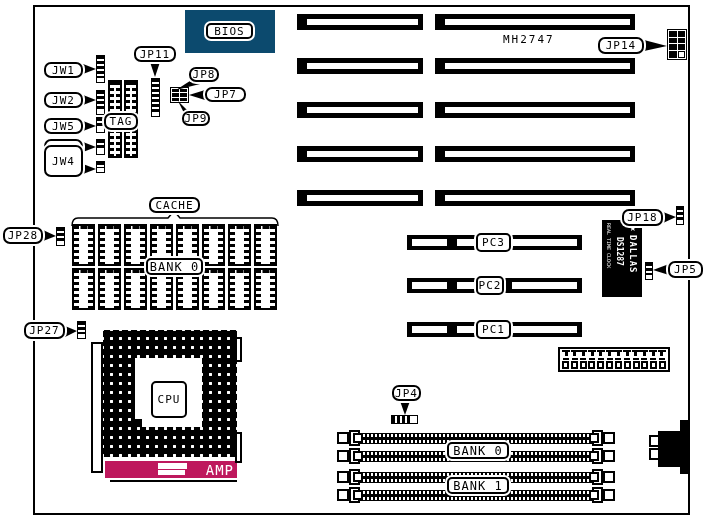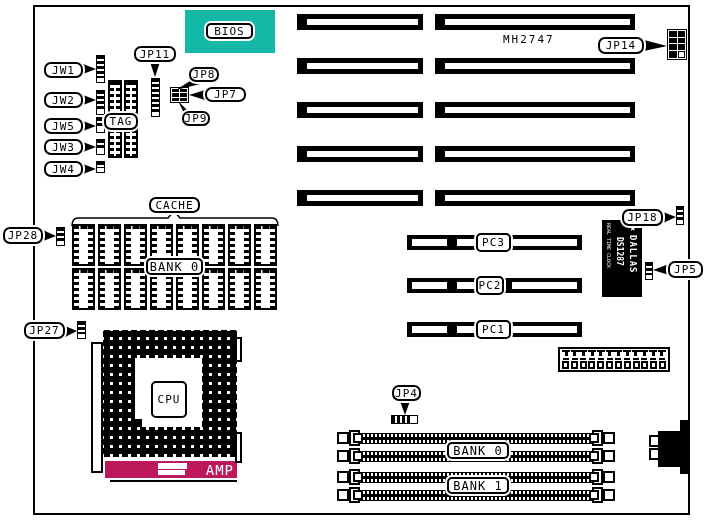--- a/index.html
+++ b/index.html
@@ -52,21 +52,21 @@
   .mh { position:absolute; left:503px; top:33px; font-size:11px; letter-spacing:2px; }
 
   
   .conn-grid { position:absolute; background:#fff; border:1px solid #000; display:grid; gap:1px; padding:1px; z-index:2; }
   .conn-grid .cell { background:#000; }
   .jp14c { left:667px; top:29px; width:20px; height:31px; grid-template-columns:1fr 1fr; }
   .jp14c .cell:last-child { background:#fff; border:1px solid #000; }
   .jp8c { left:170px; top:87px; width:19px; height:16px; grid-template-columns:1fr 1fr; }
 
   
-  .bios { position:absolute; left:185px; top:10px; width:90px; height:43px; background:#14b8a6; }
+  .bios { position:absolute; left:185px; top:10px; width:90px; height:43px; background:#0c4a6e; }
   .kbd { position:absolute; left:642px; top:80px; width:45px; height:127px; background:#000; }
   .kbd-dash { position:absolute; right:4px; top:4px; bottom:4px; width:0; border-left:2px dashed #fff; }
 
   
   .chip {
     position:relative; background-color:#fff; border:2px solid #000;
     background-image: repeating-linear-gradient(180deg,#000 0 3px,#fff 3px 6px),
                       repeating-linear-gradient(180deg,#000 0 3px,#fff 3px 6px);
     background-size: 5px 100%, 5px 100%;
     background-position: left top, right top;
@@ -177,21 +177,21 @@
 
 
   <div class="callout" style="left:44px;top:62px;width:39px;height:16px;">JW1</div>
   <div class="jmp" style="left:96px;top:55px;width:9px;height:28px;"></div>
   <div class="callout" style="left:44px;top:92px;width:39px;height:16px;">JW2</div>
   <div class="jmp" style="left:96px;top:90px;width:9px;height:25px;"></div>
   <div class="callout" style="left:44px;top:118px;width:39px;height:16px;">JW5</div>
   <div class="jmp" style="left:96px;top:117px;width:9px;height:16px;"></div>
   <div class="callout" style="left:44px;top:139px;width:39px;height:16px;">JW3</div>
   <div class="jmp" style="left:96px;top:139px;width:9px;height:16px;"></div>
-  <div class="callout" style="left:44px;top:161px;width:39px;height:16px;">JW4</div>
+  <div class="callout" style="left:44px;top:145px;width:39px;height:32px;">JW4</div>
   <div class="jmp" style="left:96px;top:161px;width:9px;height:12px;"></div>
 
   <div class="chip tagchip" style="left:108px;top:80px;"></div>
   <div class="chip tagchip" style="left:124px;top:80px;"></div>
   <div class="callout" style="left:104px;top:113px;width:34px;height:17px;">TAG</div>
 
   <div class="callout" style="left:134px;top:46px;width:42px;height:16px;">JP11</div>
   <div class="jmp" style="left:151px;top:78px;width:9px;height:39px;"></div>
   <div class="callout" style="left:189px;top:67px;width:30px;height:15px;">JP8</div>
   <div class="callout" style="left:205px;top:87px;width:41px;height:15px;">JP7</div>

